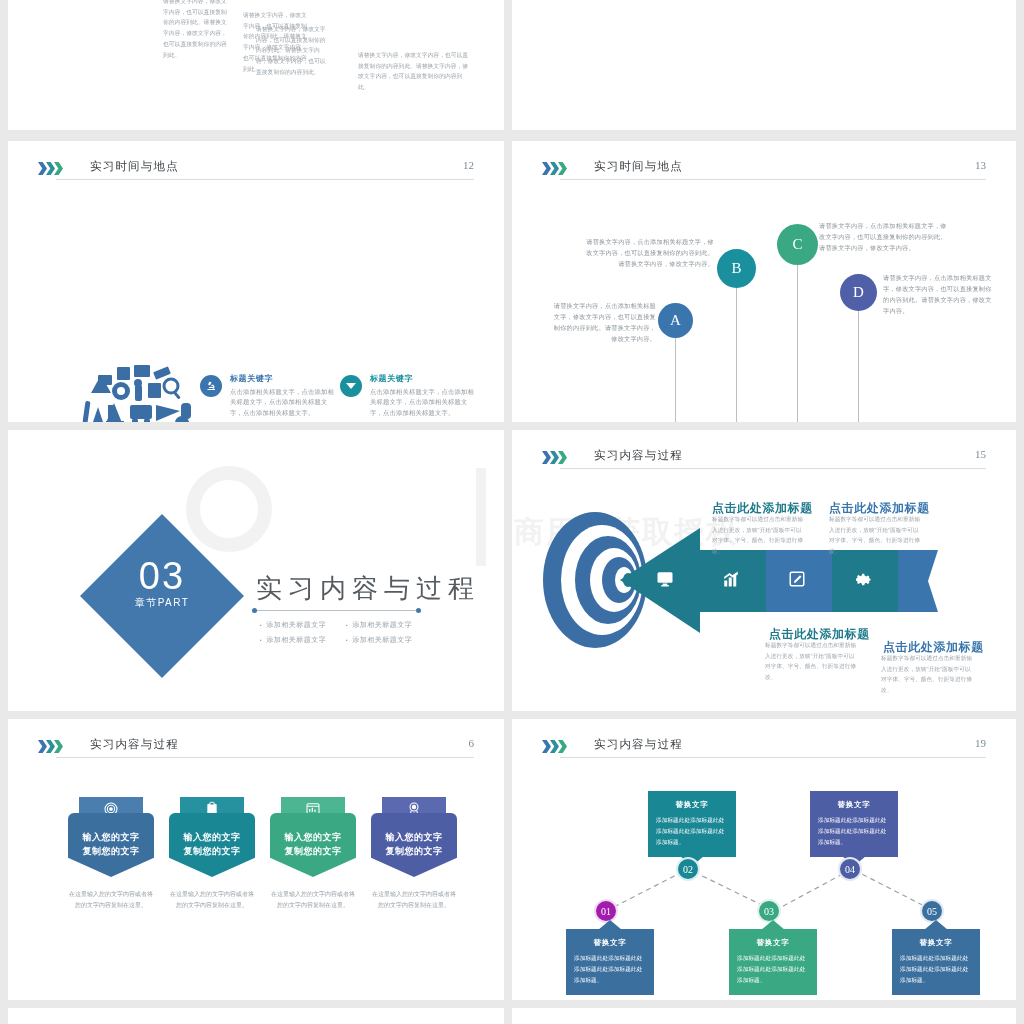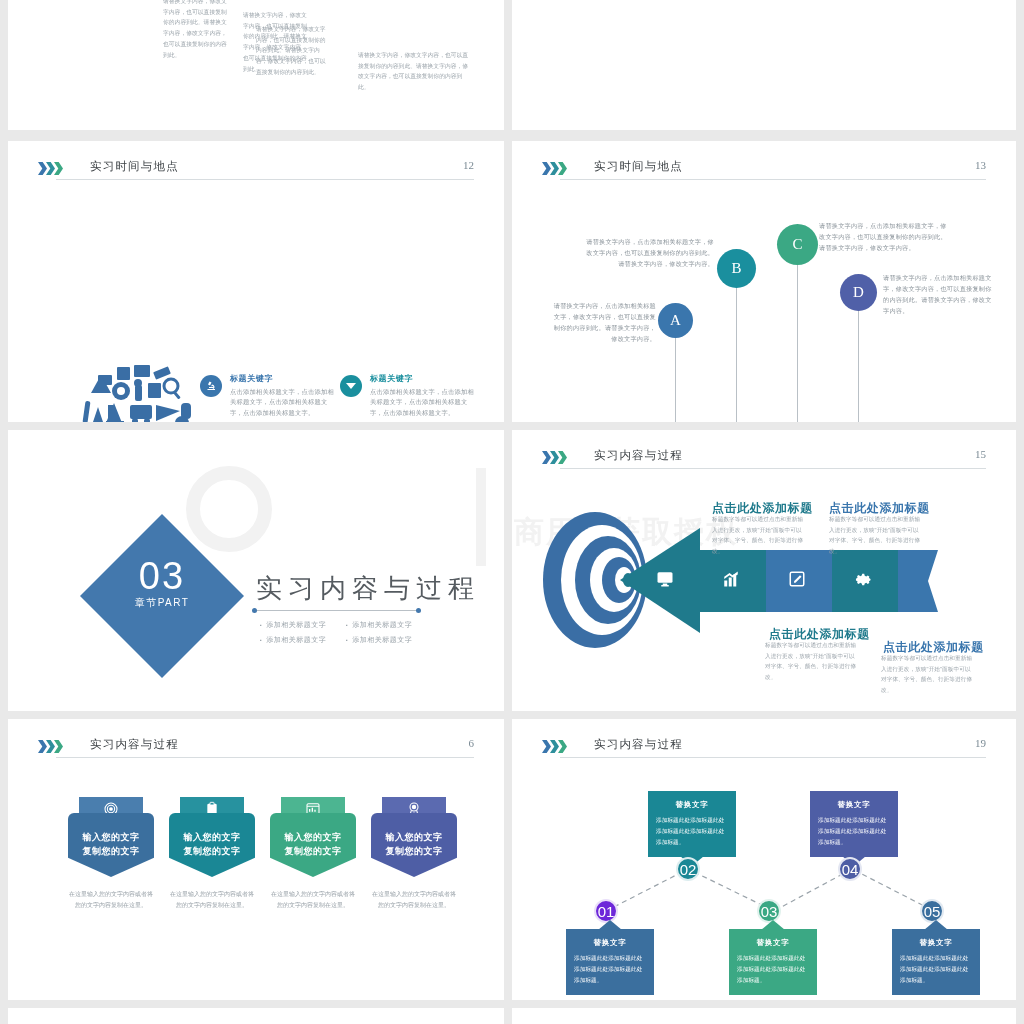--- a/index.html
+++ b/index.html
@@ -99,21 +99,21 @@
   .ban-cap { margin-top:12px; text-align:center; font-size:6px; color:#959ea5; line-height:1.8; }
 
   
   .card17 { position:absolute; width:88px; color:#fff; }
   .card17 .c-in { position:relative; padding:9px 8px 9px; }
   .card17 .c-t { font-size:7.5px; font-weight:bold; text-align:center; letter-spacing:.8px; }
   .card17 .c-b { font-size:5.6px; line-height:1.95; margin-top:5px; letter-spacing:.1px; }
   .num17 {
     position:absolute; width:24px; height:24px; border-radius:50%;
     display:flex; align-items:center; justify-content:center;
-    color:#fff; font-size:15px; font-family:Liberation Sans, sans-serif;
+    color:#fff; font-size:10px; font-family:Liberation Serif, serif;
     border:2px solid rgba(255,255,255,.85);
   }
   .cap-txt { position:absolute; font-size:5.8px; color:#9aa3aa; line-height:1.85; }
 </style>
 </head>
 <body>
 
 <div class="grid">
 
   <div class="slide" style="left:8px; top:-150px; width:496px; height:280px;">
@@ -459,21 +459,21 @@
 
     <div class="card17" style="left:298px; top:72px; background:#4e5ea5;">
       <div class="c-in">
         <div class="c-t">替换文字</div>
         <div class="c-b">添加标题此处添加标题此处添加标题此处添加标题此处添加标题。</div>
       </div>
       <div style="position:absolute;left:32px;bottom:-9px;width:0;height:0;border-left:12px solid transparent;border-right:12px solid transparent;border-top:10px solid #4e5ea5;"></div>
     </div>
     <div class="num17" style="left:326px; top:138px; background:#4e5ea5;">04</div>
 
-    <div class="num17" style="left:82px; top:180px; background:#6d28d9;">01</div>
+    <div class="num17" style="left:82px; top:180px; background:#a21caf;">01</div>
     <div class="num17" style="left:245px; top:180px; background:#3ba884;">03</div>
     <div class="num17" style="left:408px; top:180px; background:#3b6f9e;">05</div>
 
     <div class="card17" style="left:54px; top:210px; background:#3b6f9e;">
       <div style="position:absolute;left:32px;top:-9px;width:0;height:0;border-left:12px solid transparent;border-right:12px solid transparent;border-bottom:10px solid #3b6f9e;"></div>
       <div class="c-in">
         <div class="c-t">替换文字</div>
         <div class="c-b">添加标题此处添加标题此处添加标题此处添加标题此处添加标题。</div>
       </div>
     </div>

